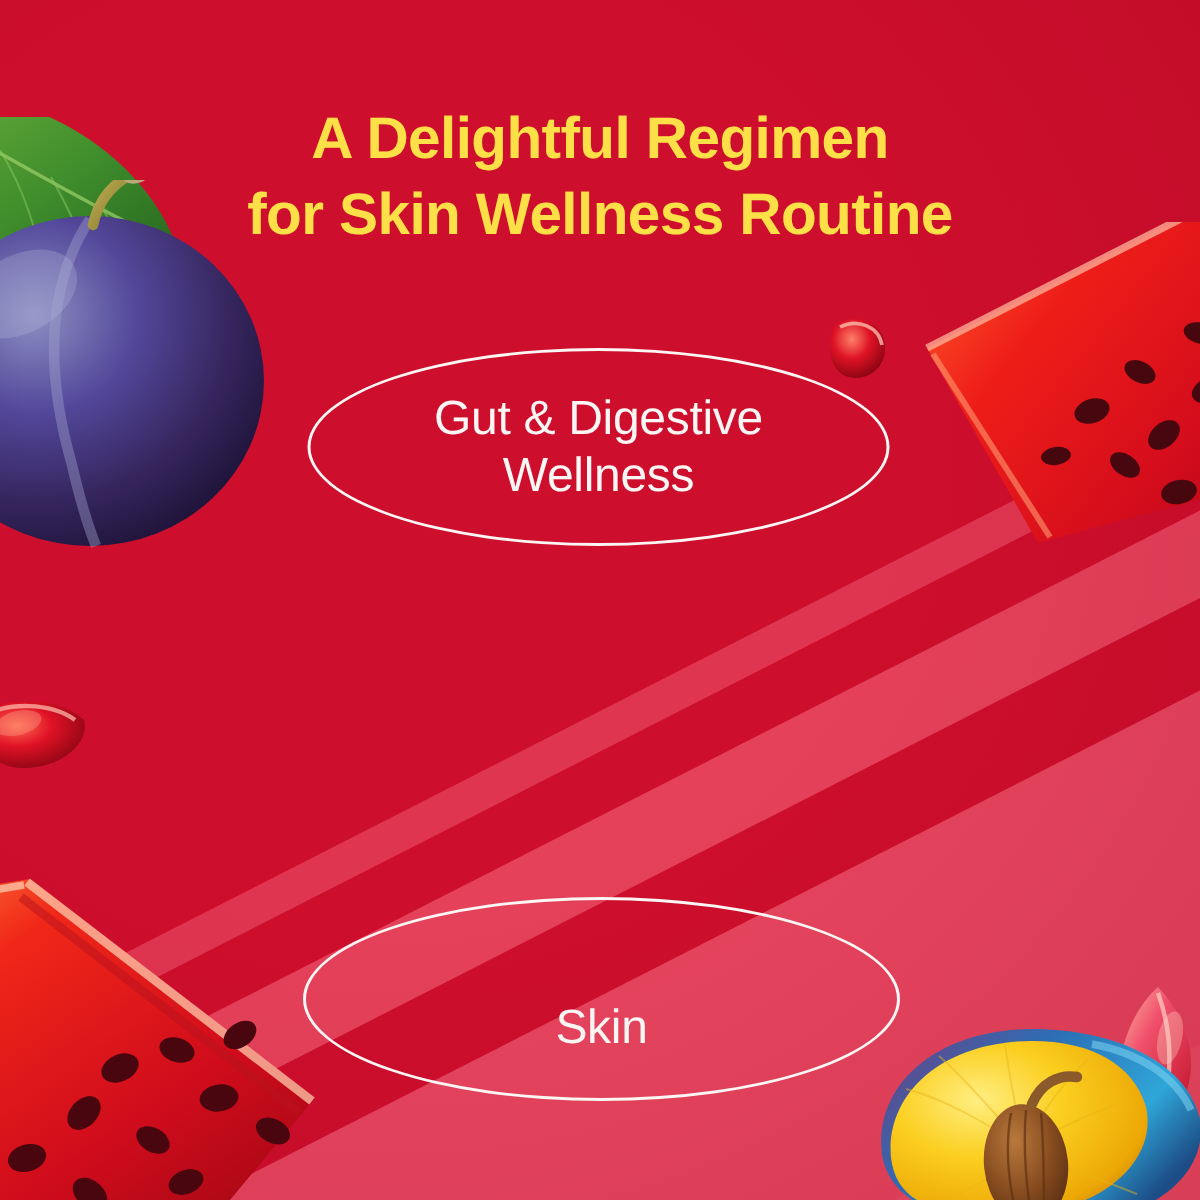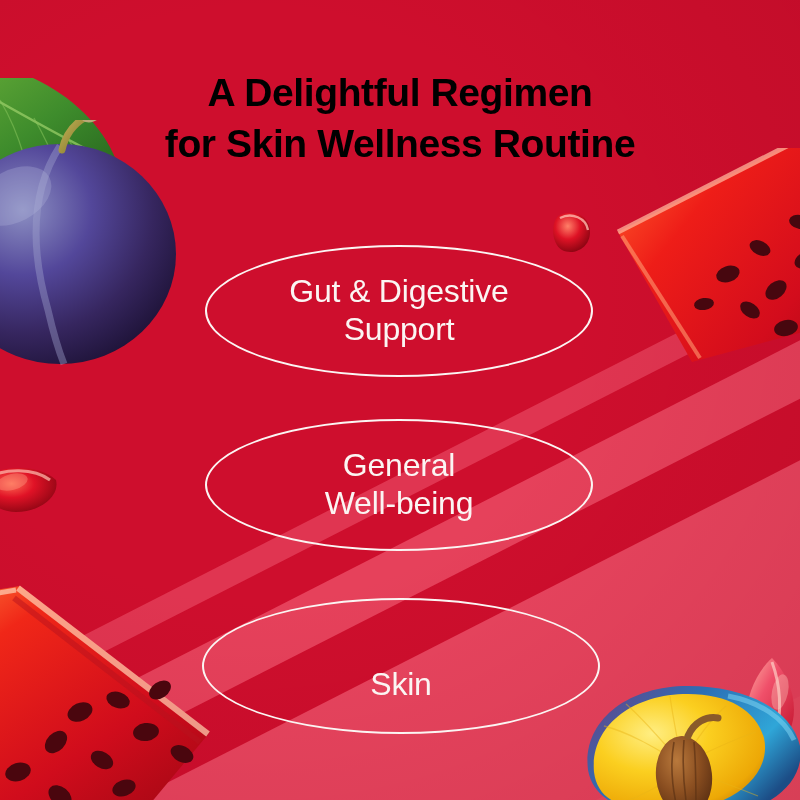--- a/index.html
+++ b/index.html
@@ -52,21 +52,21 @@
     background: radial-gradient(ellipse at 32% 38%, rgba(0,0,0,0) 42%, rgba(120,0,20,.16) 100%);
     pointer-events: none;
   }
 
   
   .headline {
     position: absolute;
     left: 0; right: 0;
     top: 68px;
     text-align: center;
-    color: #000000;
+    color: #fde047;
     font-size: 39px;
     font-weight: bold;
     line-height: 1.3;
     letter-spacing: -0.4px;
     z-index: 6;
   }
   .headline .l2 { display: block; }
 
   
   .pills {
@@ -89,21 +89,21 @@
   }
   .pill .txt {
     color: #FBF5F3;
     font-size: 32px;
     font-weight: normal;
     line-height: 1.18;
     text-align: center;
     letter-spacing: -0.2px;
     padding: 0 26px;
   }
-  .pill-1 { left: 205px; top: 245px; }
+  .pill-1 { left: 205px; top: 232px; }
   .pill-2 { left: 205px; top: 419px; }
   .pill-3 { left: 202px; top: 598px; width: 398px; height: 136px; }
 
   
   .art { position: absolute; z-index: 3; pointer-events: none; }
 
   .plum-tl   { left: -52px; top: 120px; width: 250px; height: 250px; z-index: 4; }
   .leaf-tl   { left: -44px; top: 78px;  width: 190px; height: 140px; z-index: 3; }
   .wm-tr     { left: 600px; top: 148px; width: 230px; height: 230px; }
   .wm-bl     { left: -40px; top: 582px; width: 330px; height: 250px; }
@@ -308,30 +308,24 @@
   <div class="headline">
     <span class="l1">A Delightful Regimen</span>
     <span class="l2">for Skin Wellness Routine</span>
   </div>
 
   <div class="pills">
 
     <div class="pill pill-1">
       <div class="txt">
         <span>Gut &amp; Digestive</span><br>
-        <span>Support</span>
+        <span>Wellness</span>
       </div>
     </div>
 
-    <div class="pill pill-2">
-      <div class="txt">
-        <span>General</span><br>
-        <span>Well-being</span>
-      </div>
-    </div>
 
     <div class="pill pill-3">
       <div class="txt">
         <br>
         <span>Skin</span>
       </div>
     </div>
 
   </div>
 

